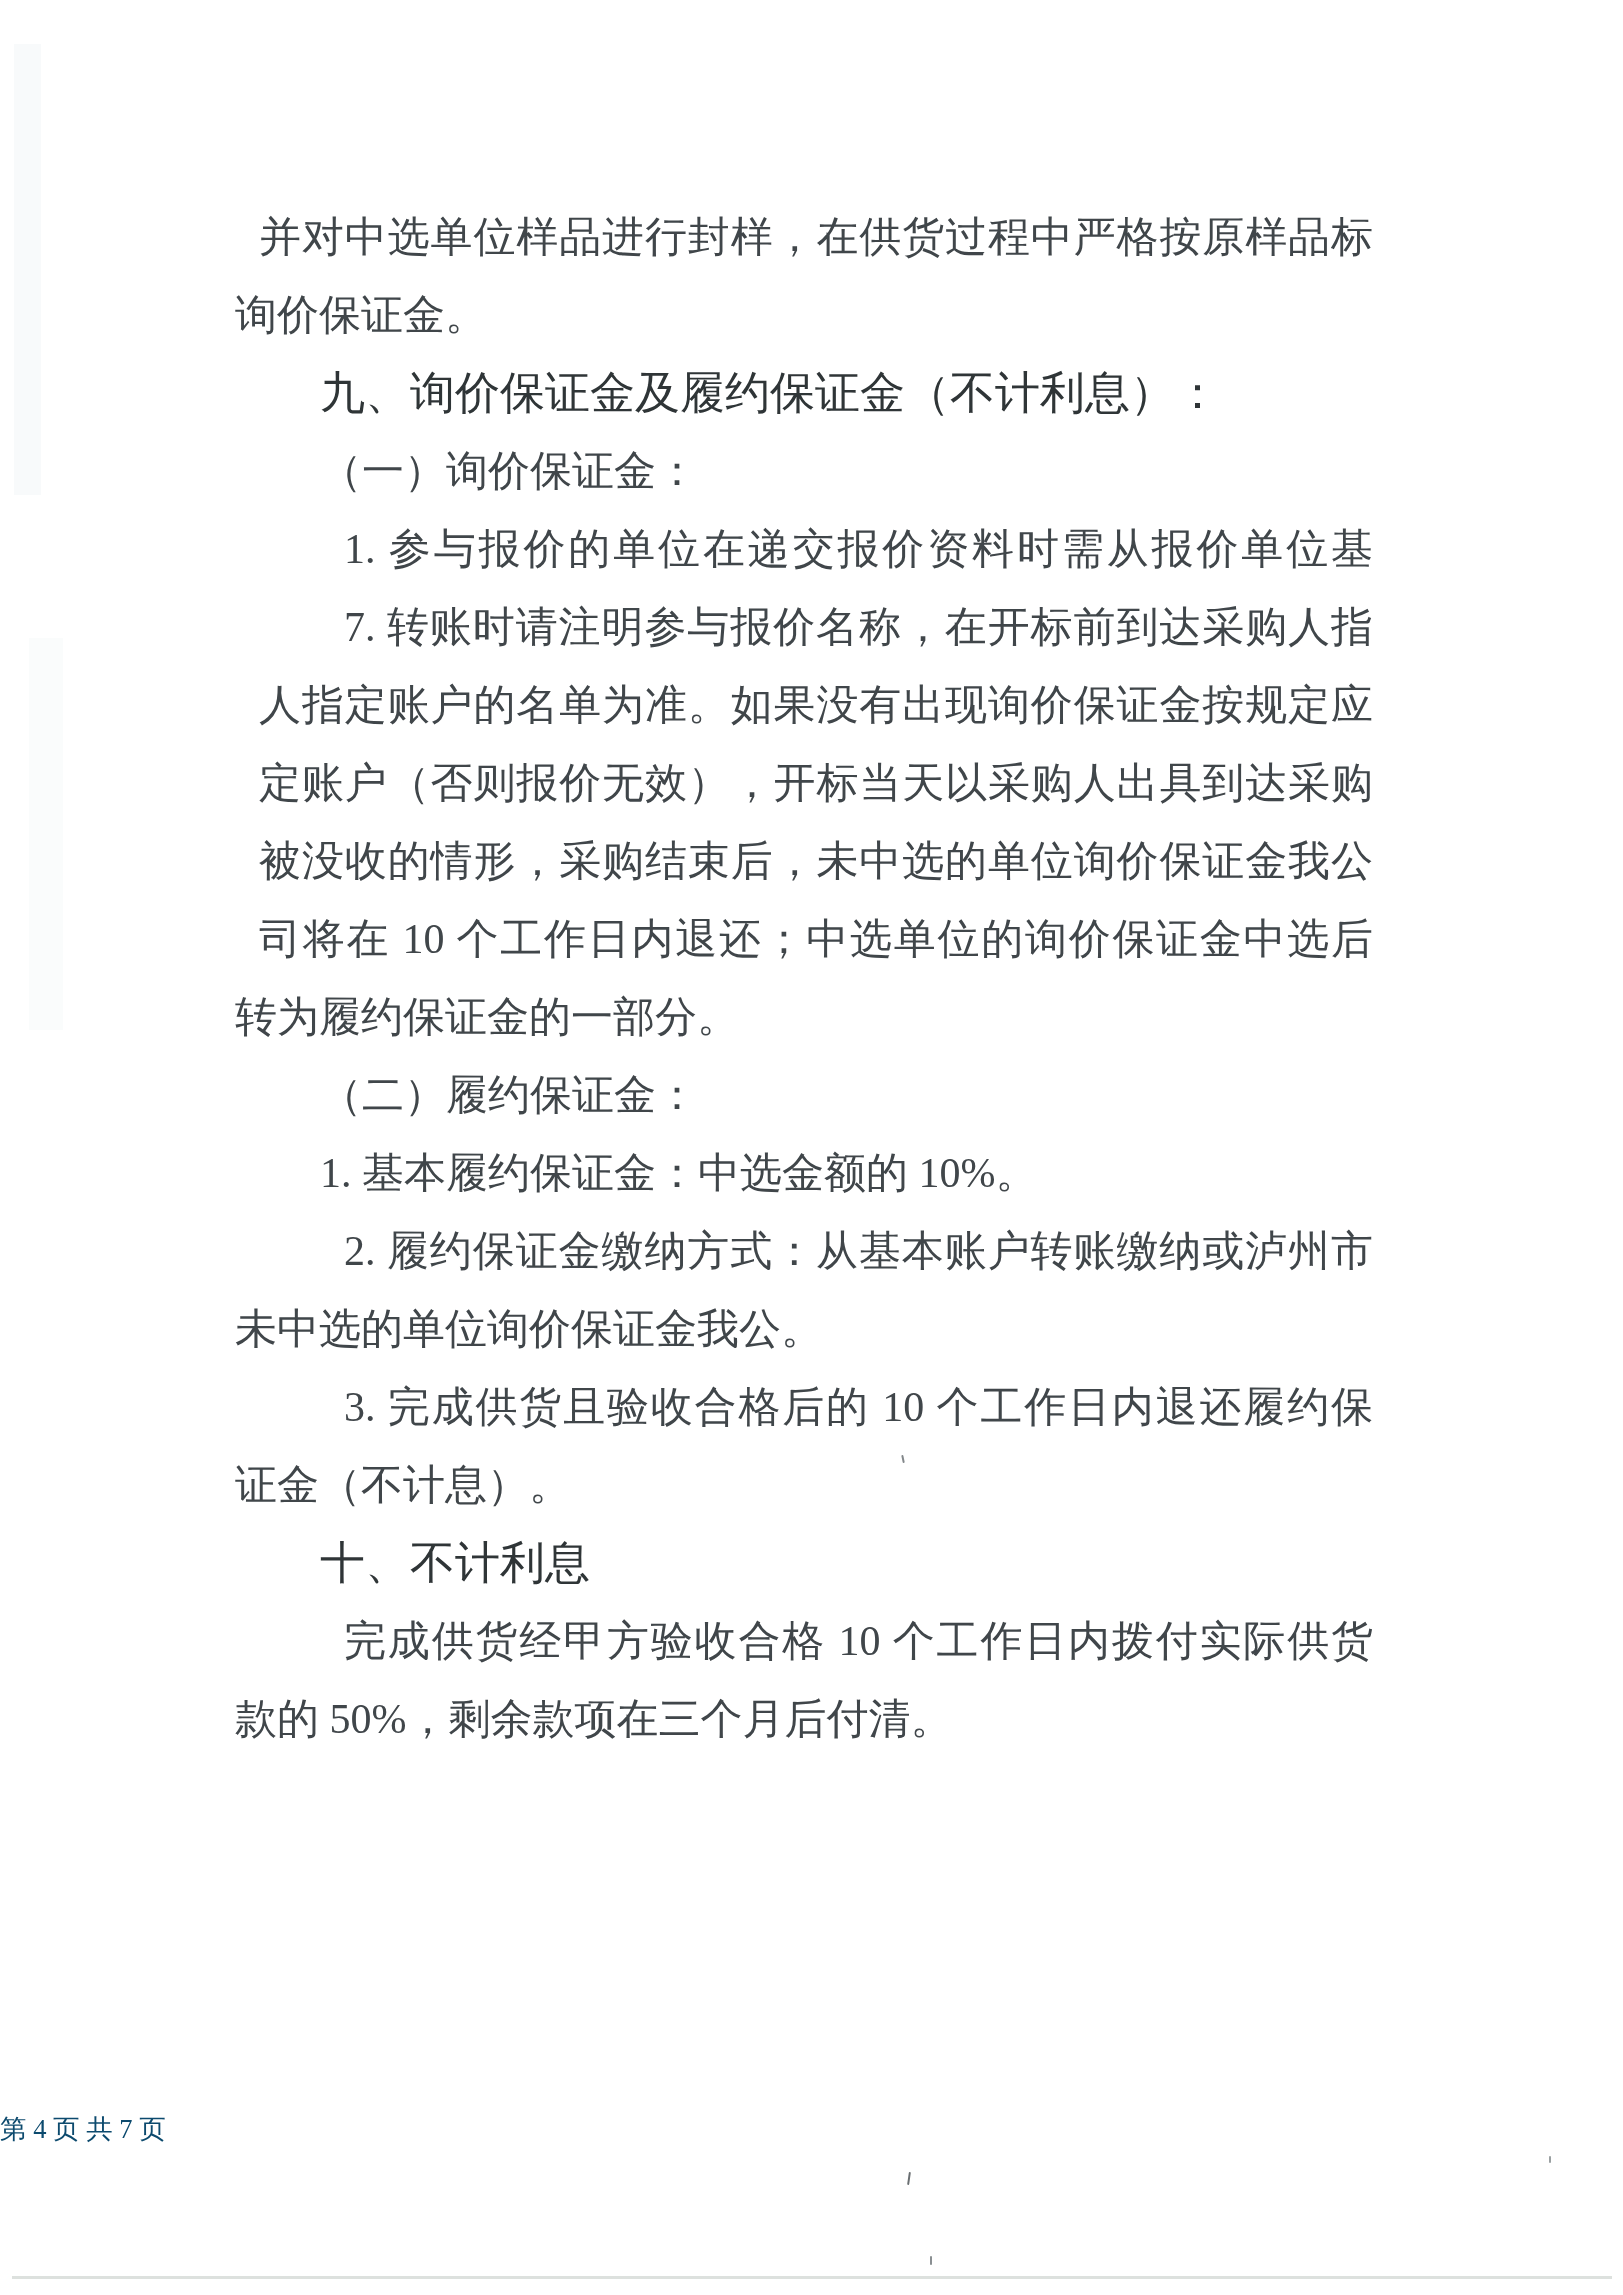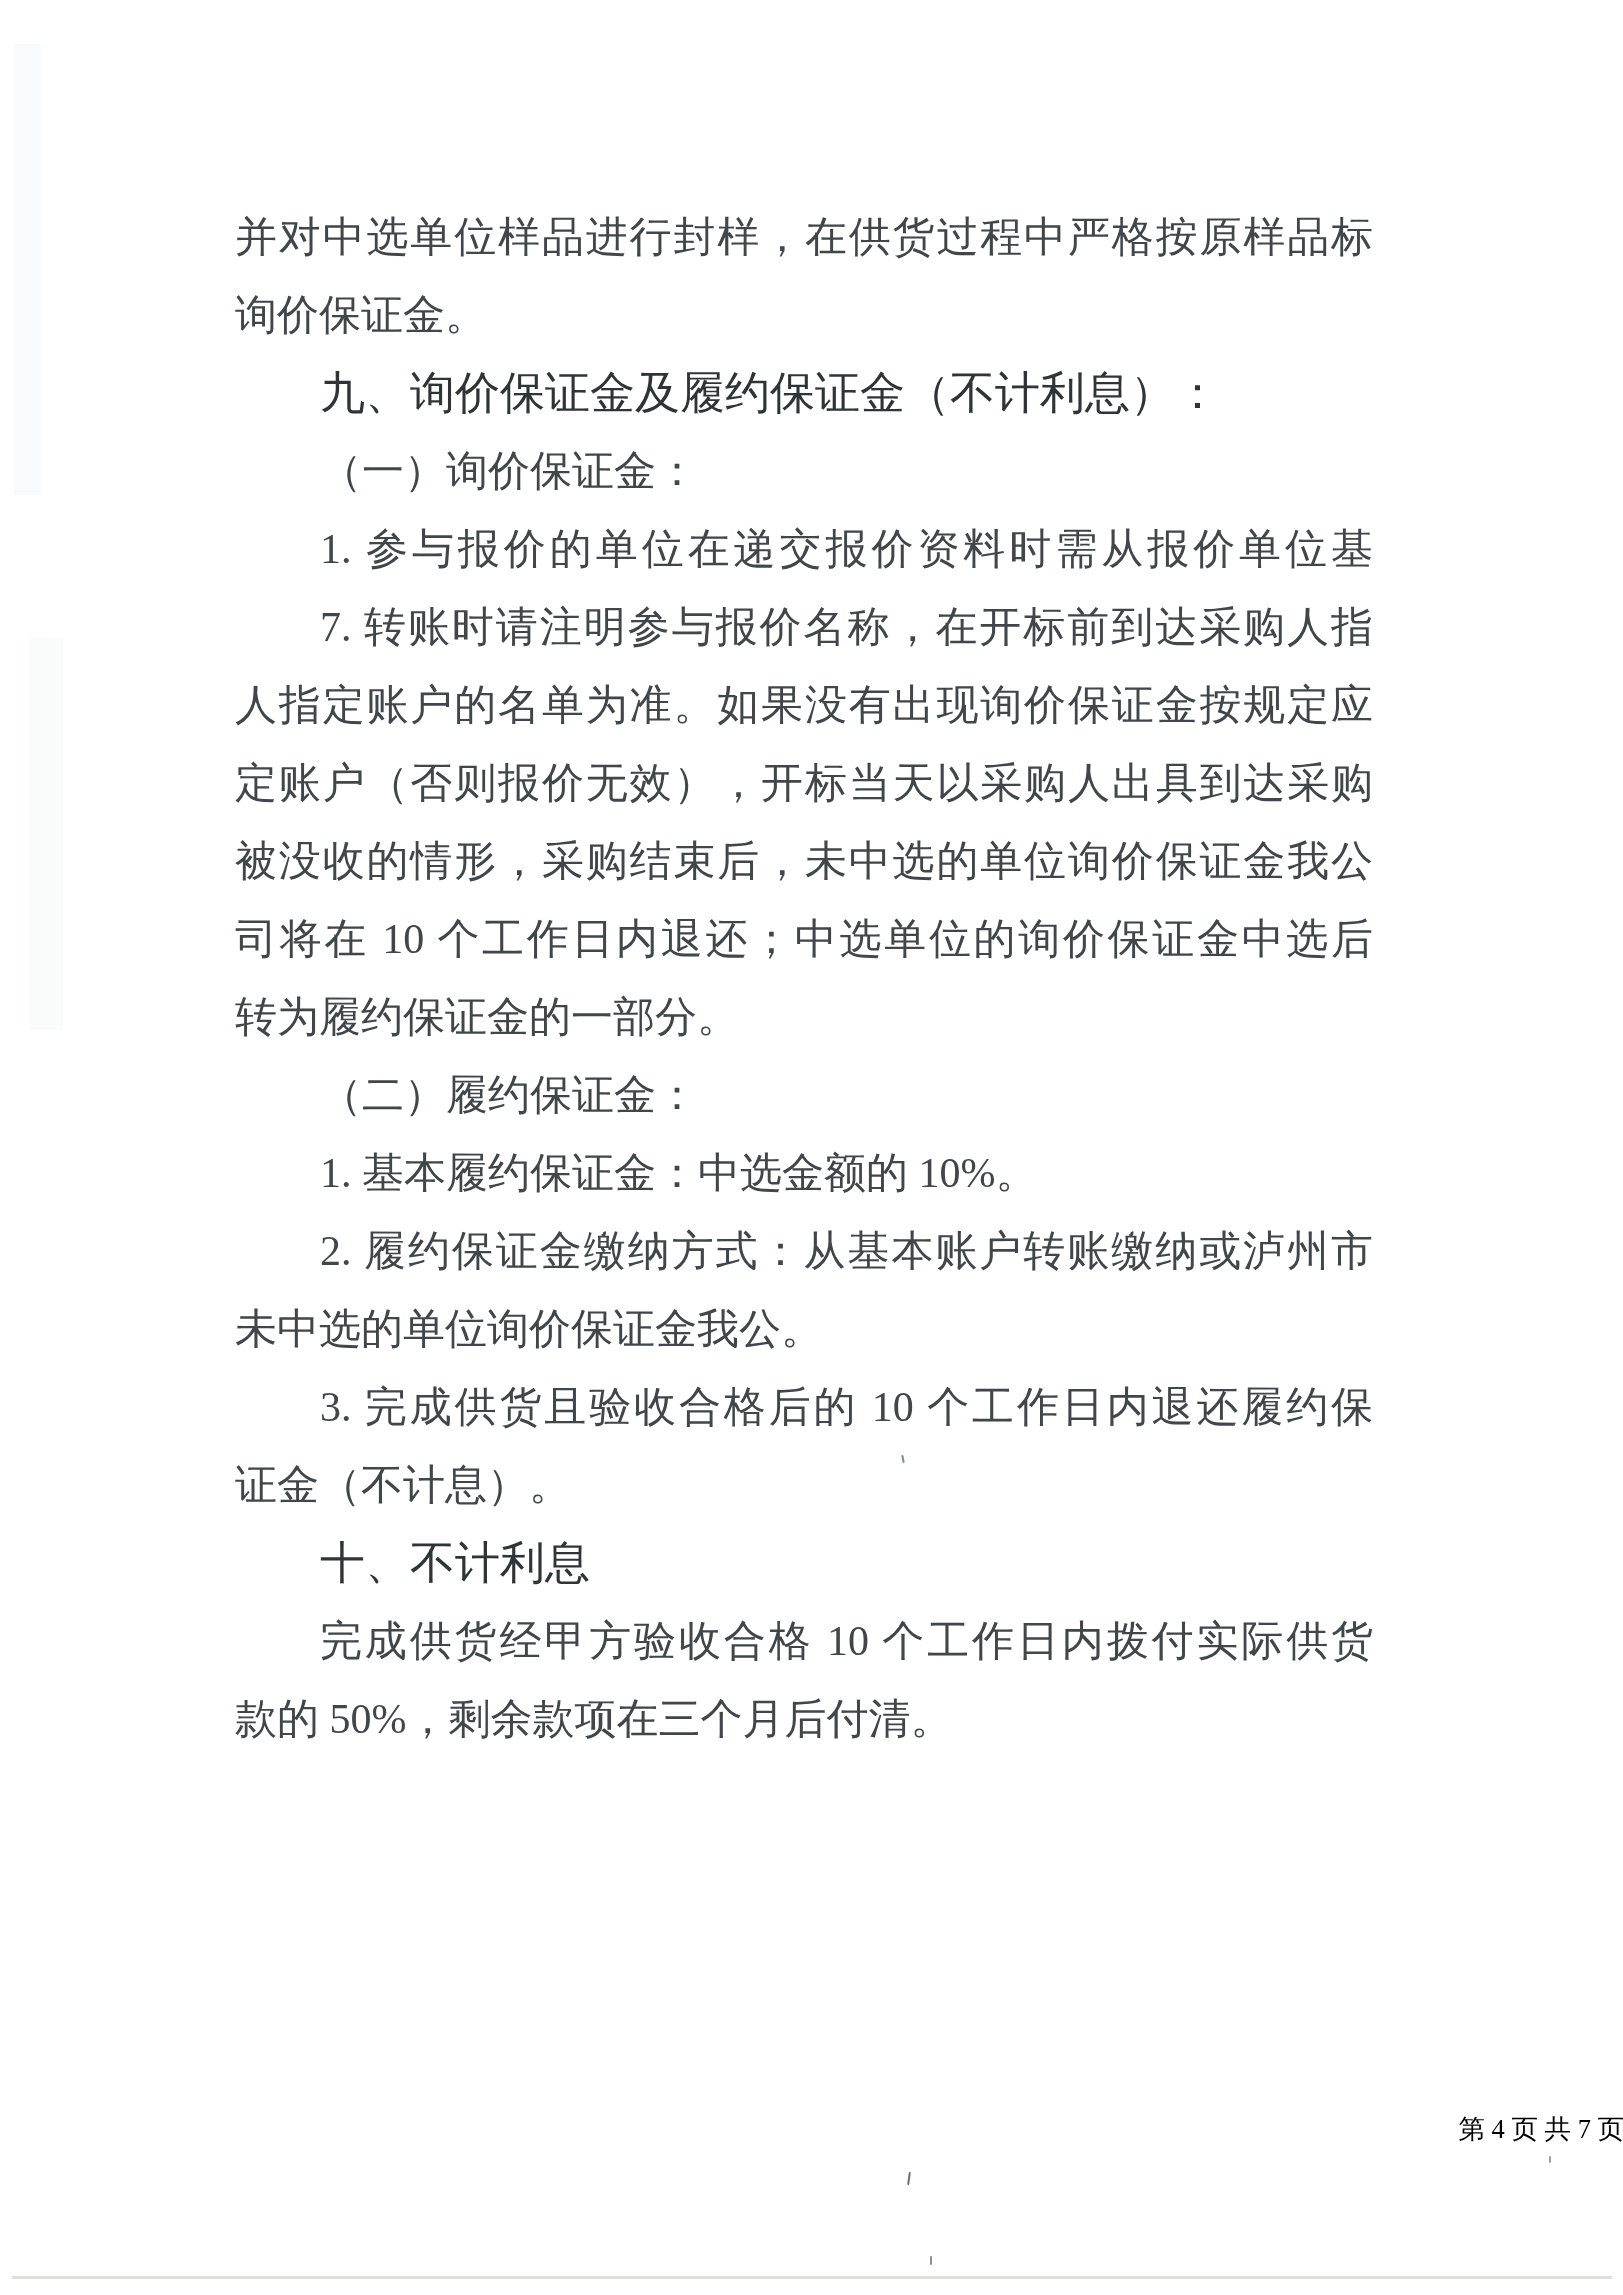--- a/index.html
+++ b/index.html
@@ -25,40 +25,41 @@
     height: 78px;
     line-height: 78px;
     font-size: 42px;
     color: #40464a;
     text-align: left;
     white-space: normal;
   }
   .line.j {
     text-align: justify;
     text-align-last: justify;
+    margin-left: 24px;
   }
   .line.ind {
     padding-left: 85px;
   }
   .line.heading {
     font-family: "Liberation Sans", sans-serif;
     font-weight: 400;
     font-size: 45px;
     color: #2f3537;
   }
   .footer {
     position: absolute;
     top: 2115px;
     left: 0;
     width: 1624px;
     height: 29px;
     line-height: 29px;
-    text-align: right;
+    text-align: left;
     font-size: 26.5px;
-    color: #000000;
+    color: #0c4a6e;
     font-family: "Liberation Serif", serif;
   }
   
   .scanline-bottom {
     position: absolute;
     left: 12.3px;
     top: 2276px;
     width: 1600px;
     height: 2.5px;
     background: #dde1de;

